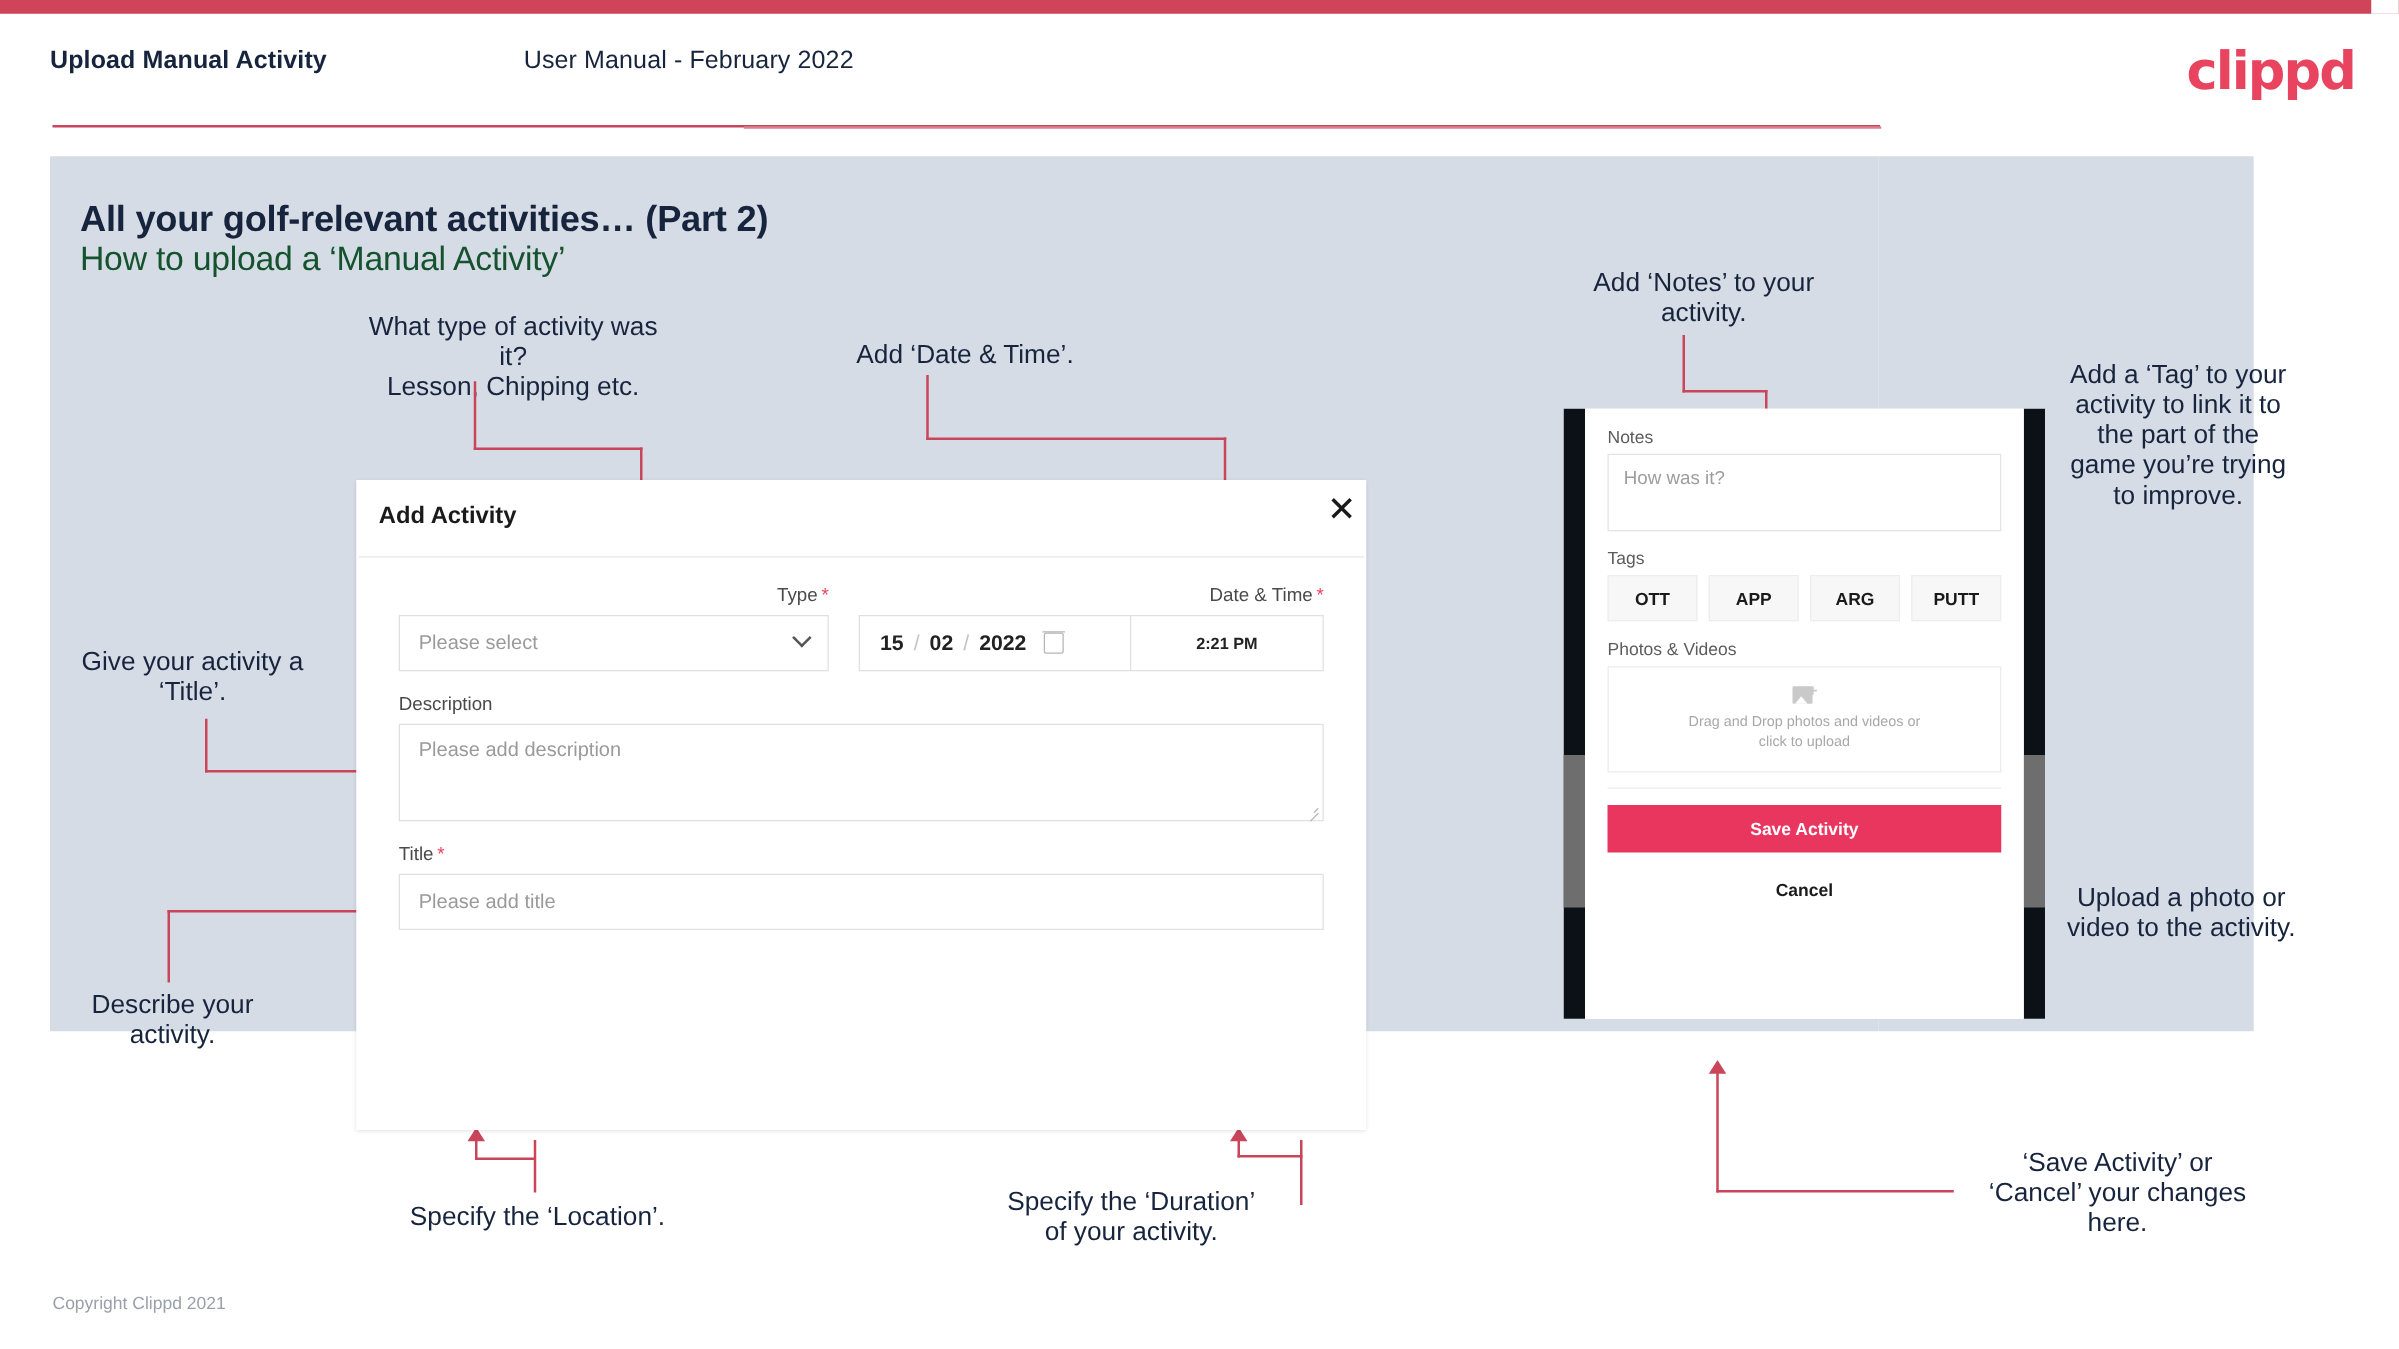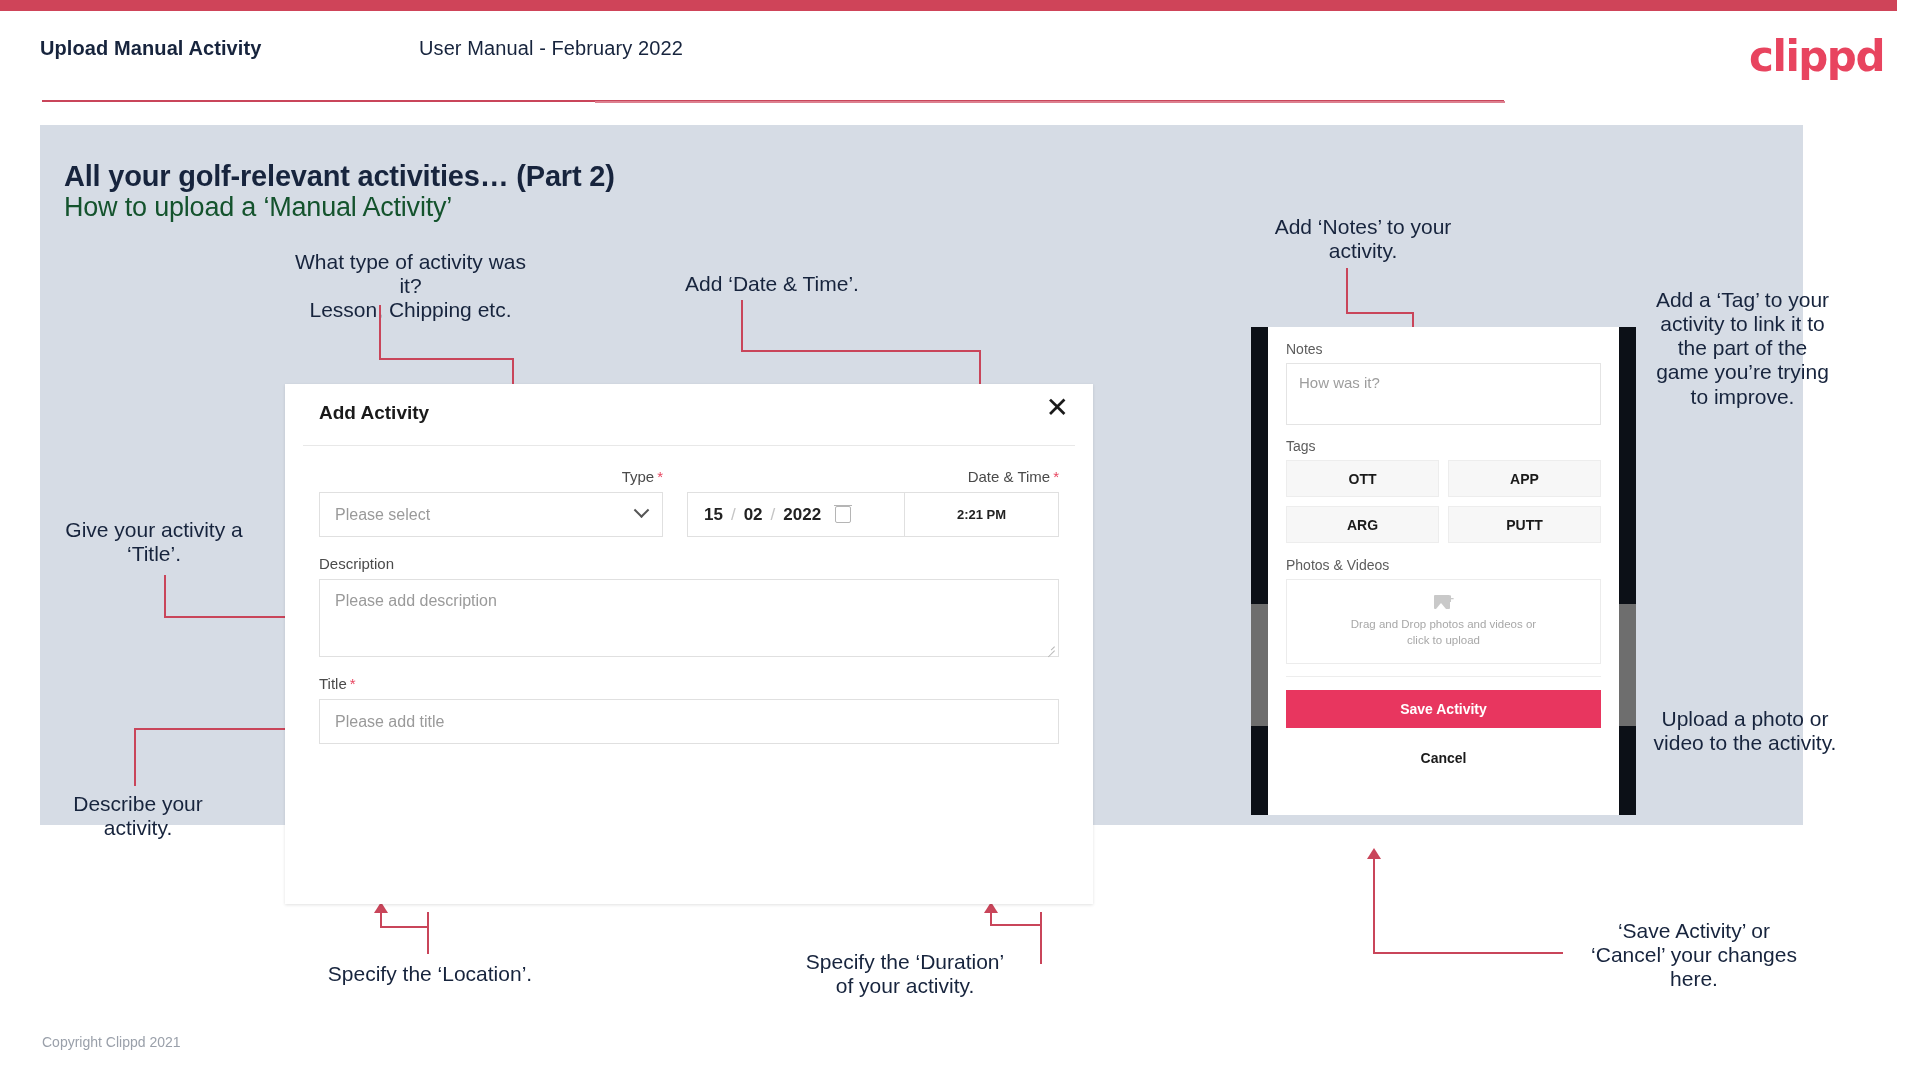--- a/index.html
+++ b/index.html
@@ -89,21 +89,21 @@
   
   .dialog {
     position: absolute; left: 285px; top: 384px;
     width: 808px; height: 520px;
     background: #ffffff;
     box-shadow: 0 1px 3px rgba(0,0,0,.12);
   }
   .dialog-head {
     position: relative; height: 62px;
     border-bottom: 1px solid #e8e8e8;
-    margin: 0 18px;
+    margin: 0 2px;
   }
   .dialog-title {
     position: absolute; left: 16px; top: 18px;
     font-size: 19px; font-weight: 700; color: #1a1a1a;
   }
   .dialog-close {
     position: absolute; right: 6px; top: 10px;
     font-size: 28px; color: #1a1a1a; line-height: 1; cursor: pointer;
     font-weight: 300;
   }
@@ -193,21 +193,21 @@
   }
   .phone-screen {
     position: absolute; left: 17px; top: 0; right: 17px; bottom: 0;
     background: #ffffff; padding: 14px 18px 0 18px;
   }
   .m-label { font-size: 14px; color: #5c5c5c; margin-bottom: 6px; }
   .m-notes {
     height: 62px; border: 1px solid #e4e4e4; background: #fff;
     padding: 10px 12px; font-size: 15px; color: #9d9d9d;
   }
-  .m-tags { display: grid; grid-template-columns: 1fr 1fr; gap: 9px; }
+  .m-tags { display: grid; grid-template-columns: 1fr 1fr 1fr 1fr; gap: 9px; }
   .m-tag {
     height: 37px; background: #f7f7f7; border: 1px solid #ededed;
     display: flex; align-items: center; justify-content: center;
     font-size: 14px; font-weight: 700; color: #1a1a1a;
   }
   .m-drop {
     height: 85px; border: 1px solid #ececec; background: #fff;
     display: flex; flex-direction: column; align-items: center; justify-content: center;
     gap: 7px;
   }

